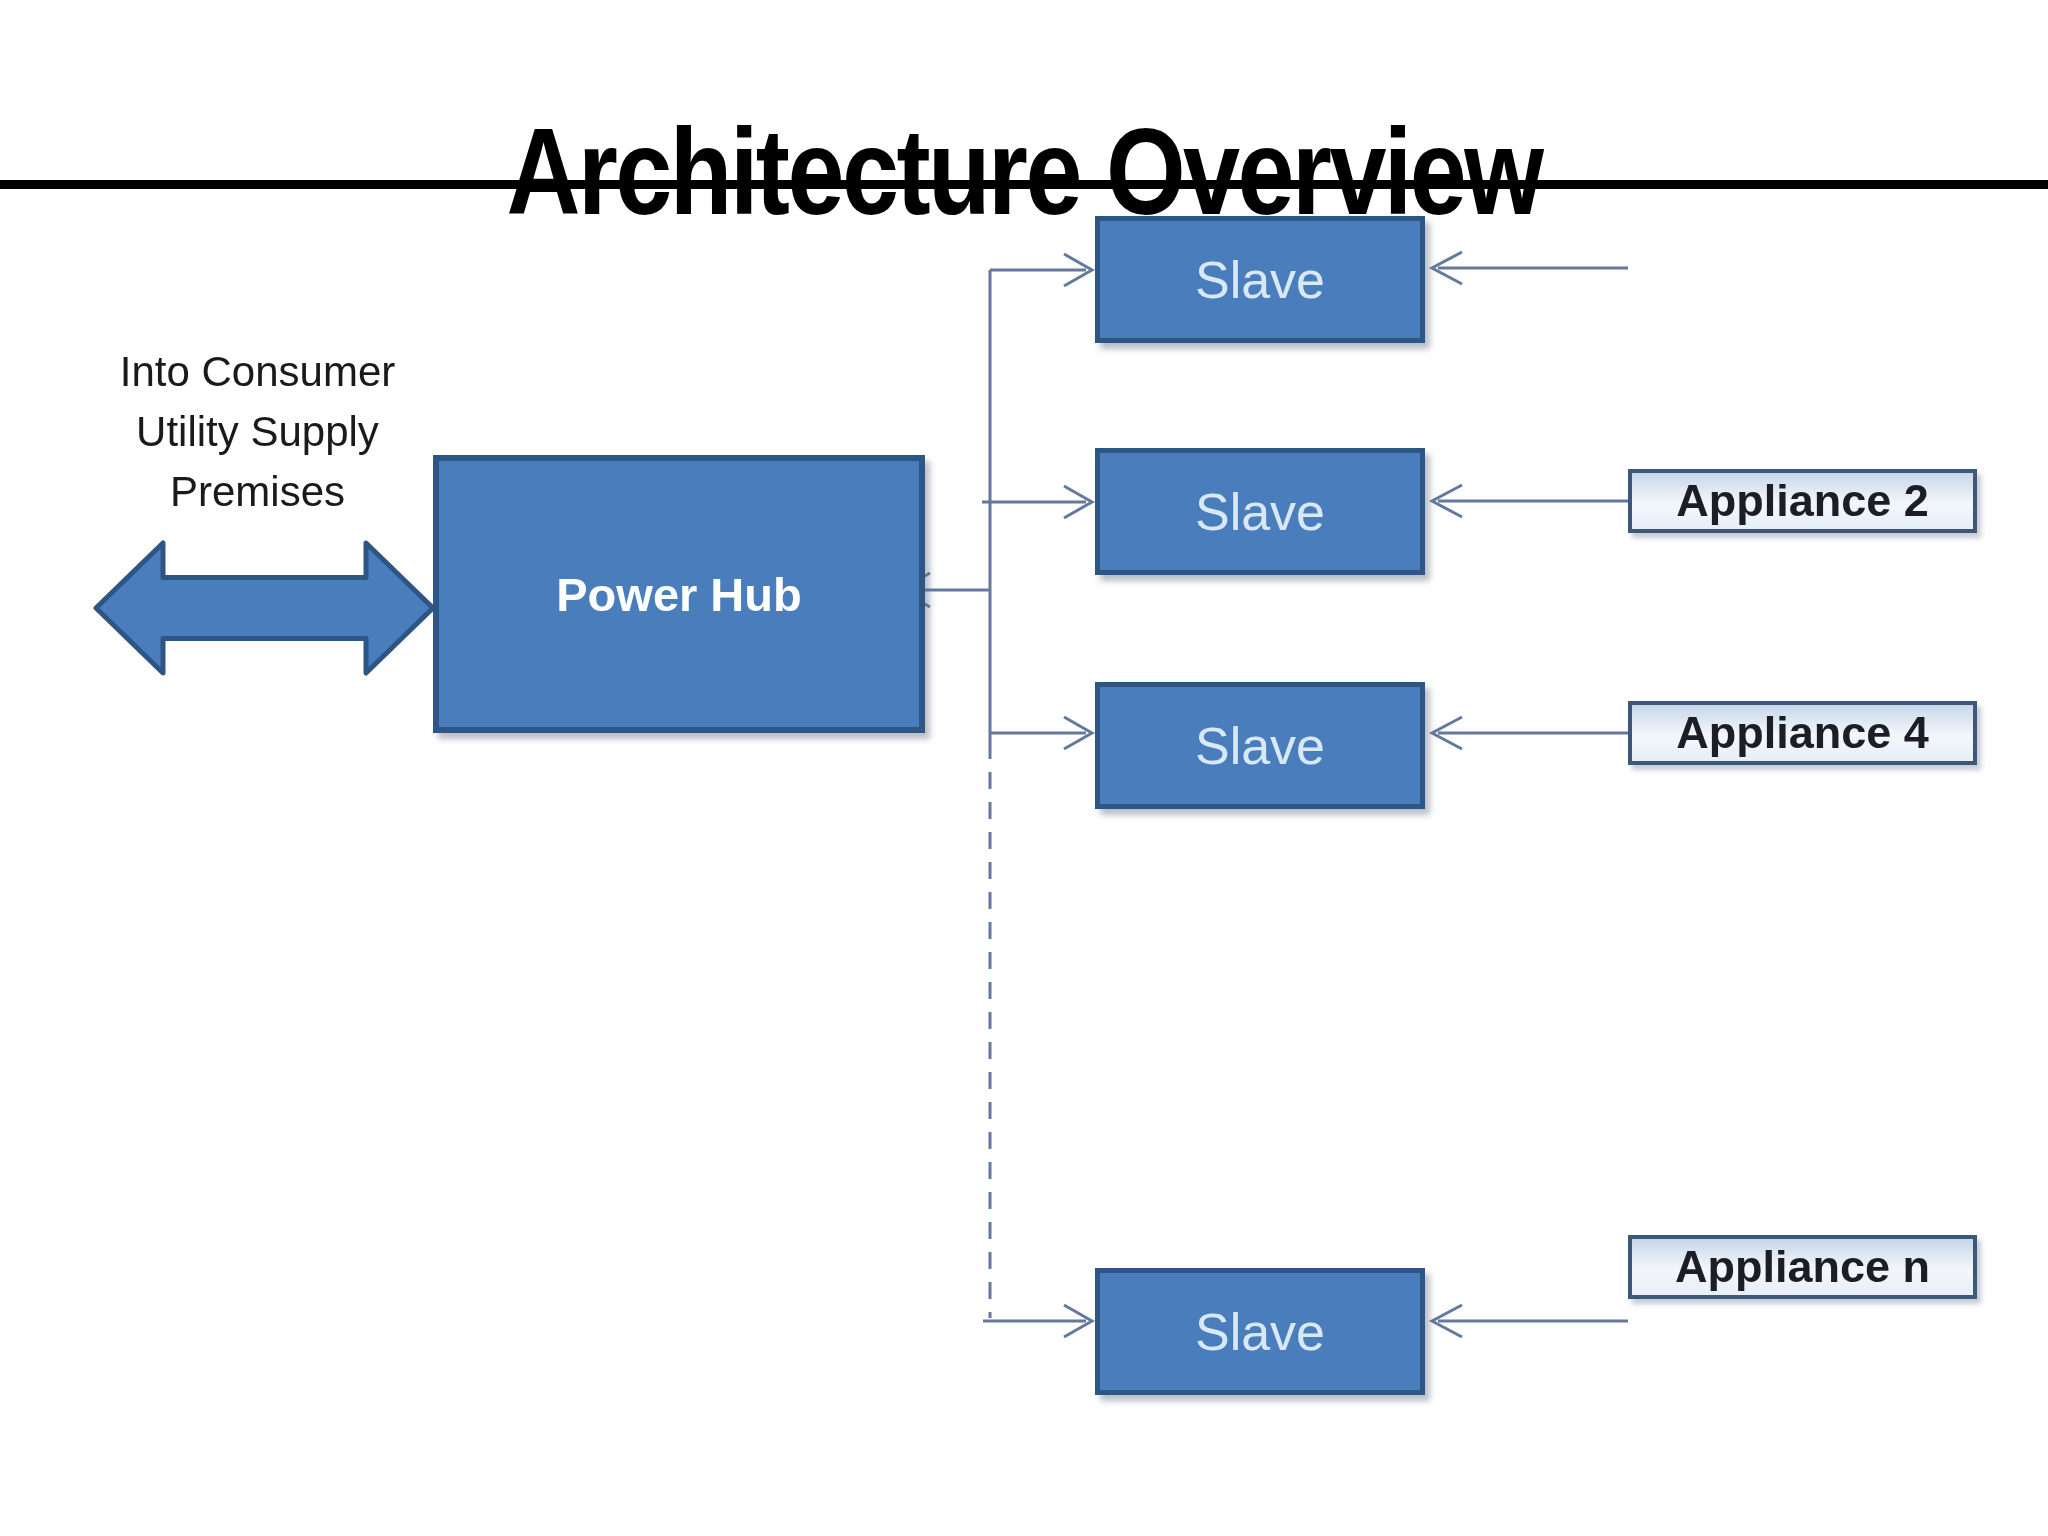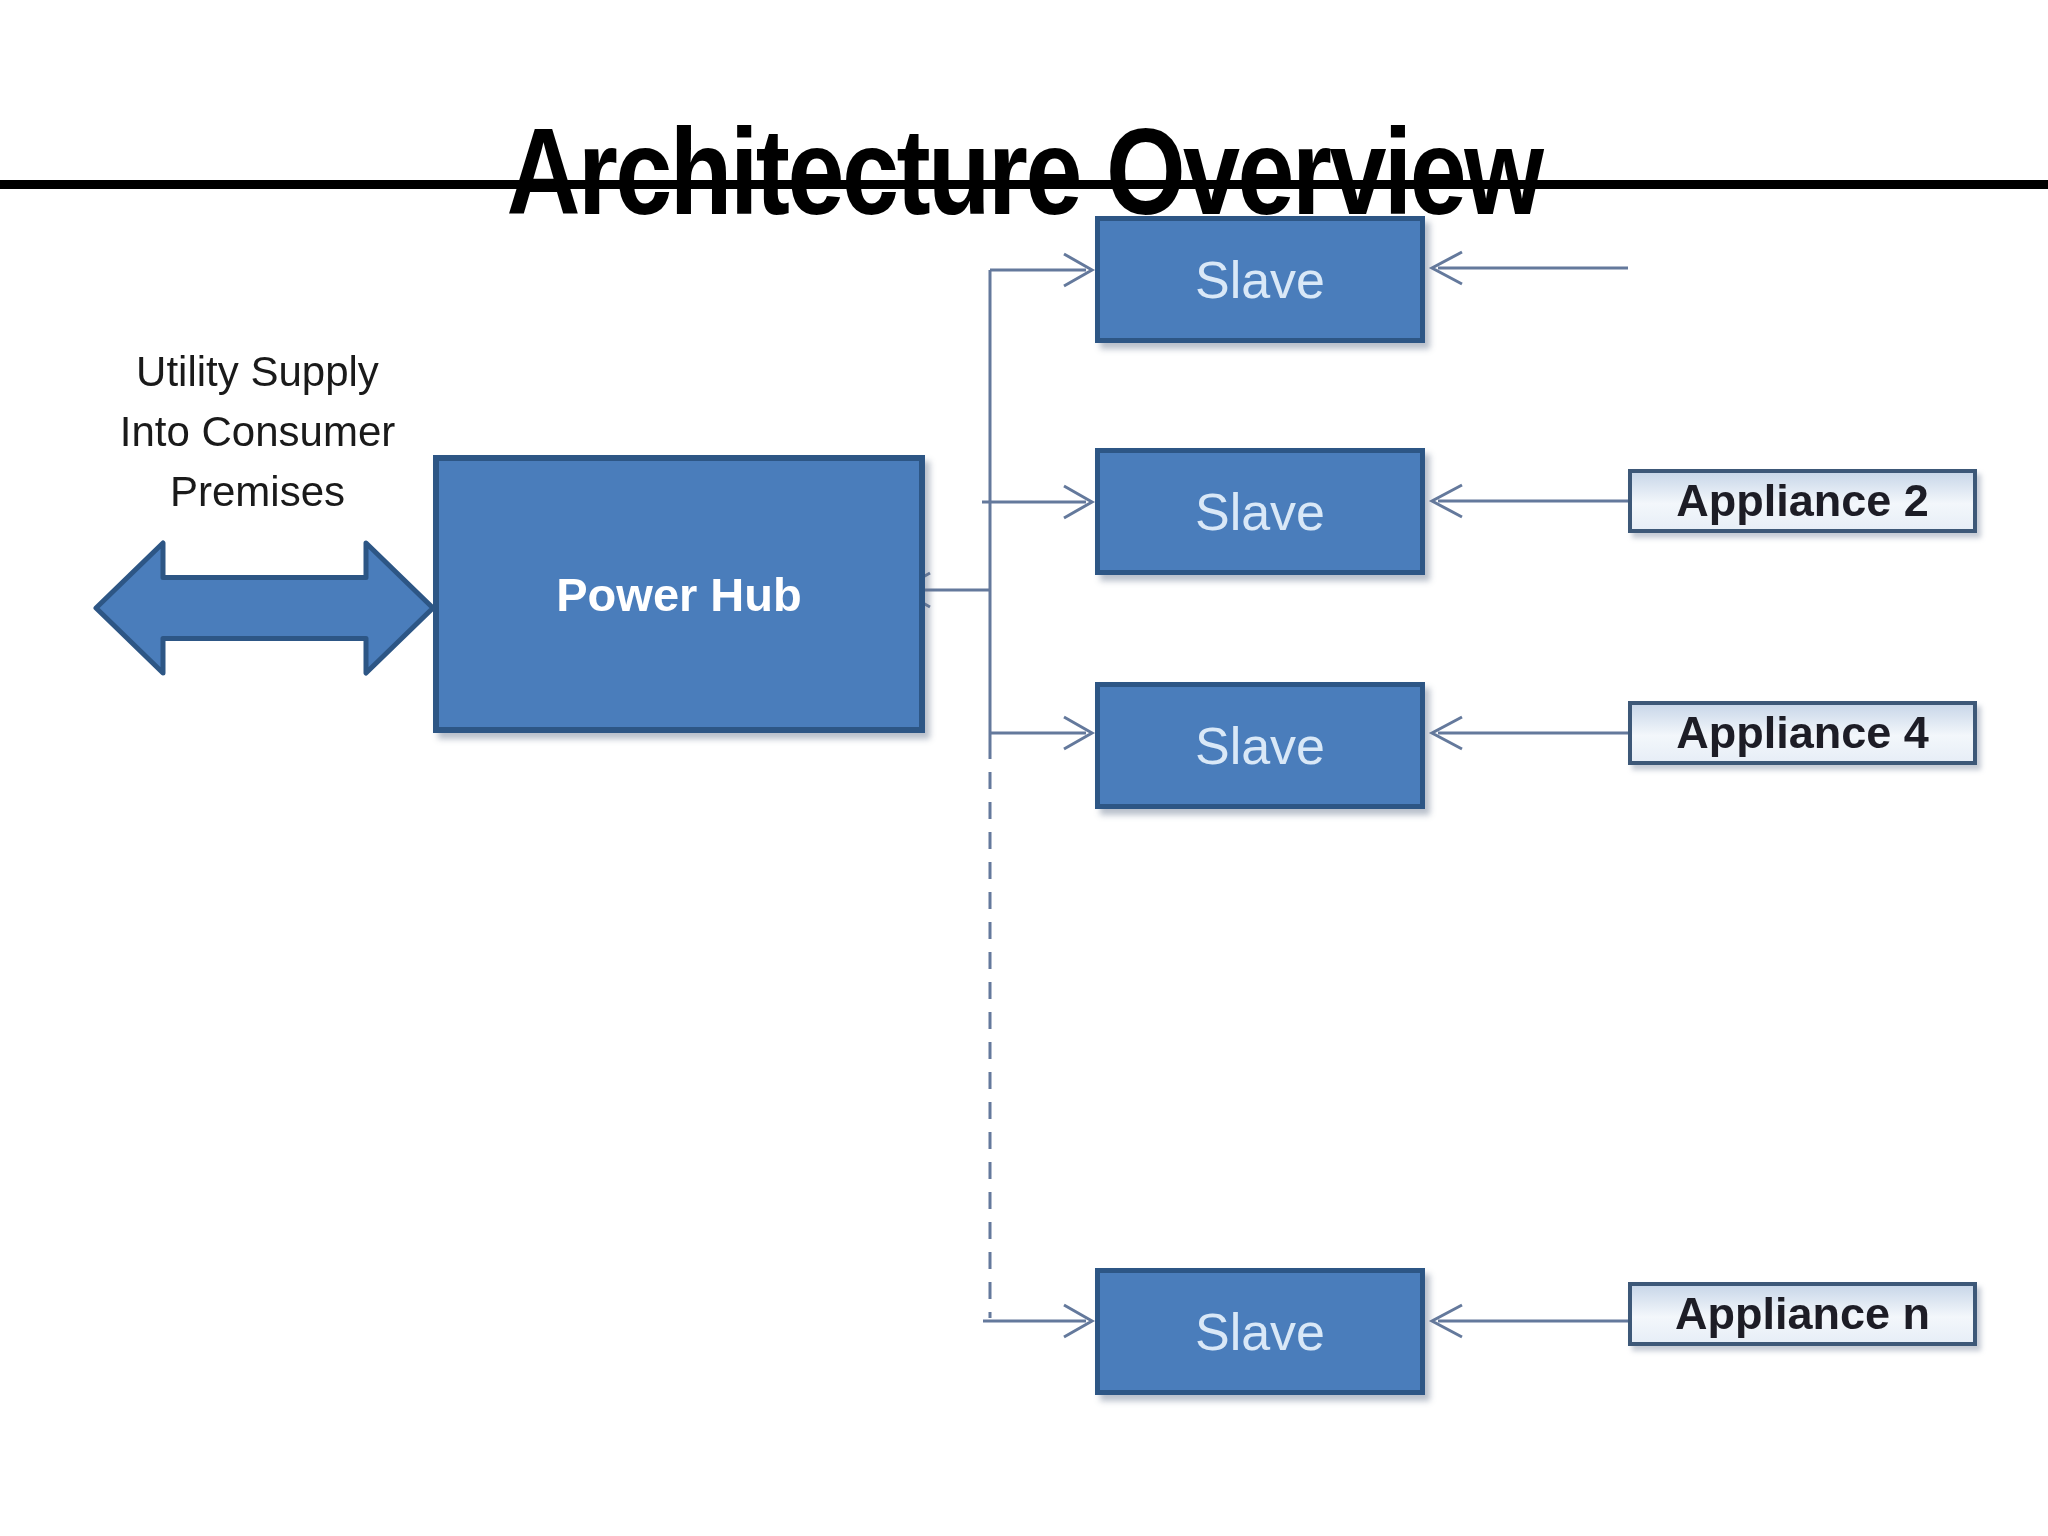--- a/index.html
+++ b/index.html
@@ -53,33 +53,33 @@
   .slave1 { top:205px; } .slave2 { top:437px; } .slave3 { top:671px; } .slave4 { top:1257px; }
 
   .appliance {
     position:absolute; left:1628px; width:349px; height:64px;
     display:flex; align-items:center; justify-content:center;
     background: linear-gradient(180deg, var(--appliance-fill-top,#c9d7e9) 0%, #f3f7fb 55%, var(--appliance-fill-bottom,#e7eef7) 100%);
     border:4px solid var(--appliance-border, #3d5878);
     box-shadow:4px 5px 5px rgba(110,125,150,0.4);
     color: var(--appliance-text, #1d1d26); font-size:45px; font-weight:600;
   }
-  .app1 { top:236px; } .app2 { top:469px; } .app3 { top:701px; } .app4 { top:1282px; }
+  .app1 { top:236px; } .app2 { top:469px; } .app3 { top:701px; } .app4 { top:1235px; }
 </style>
 </head>
 <body>
 
 <div class="canvas">
 
   <h1 class="title">Architecture Overview</h1>
   <div class="divider"></div>
 
   <div class="utility">
+    <span>Into Consumer</span>
     <span>Utility Supply</span>
-    <span>Into Consumer</span>
     <span>Premises</span>
   </div>
 
   <svg class="layer" viewBox="0 0 2048 1536">
 
     <polygon class="dblarrow" points="96,608 163,543 163,577.5 366,577.5 366,543 433,608 366,673 366,638.5 163,638.5 163,673"></polygon>
 
     <path class="conn" d="M 990 270 L 990 742"></path>
     <path class="conn dash" d="M 990 742 L 990 1318"></path>
 

